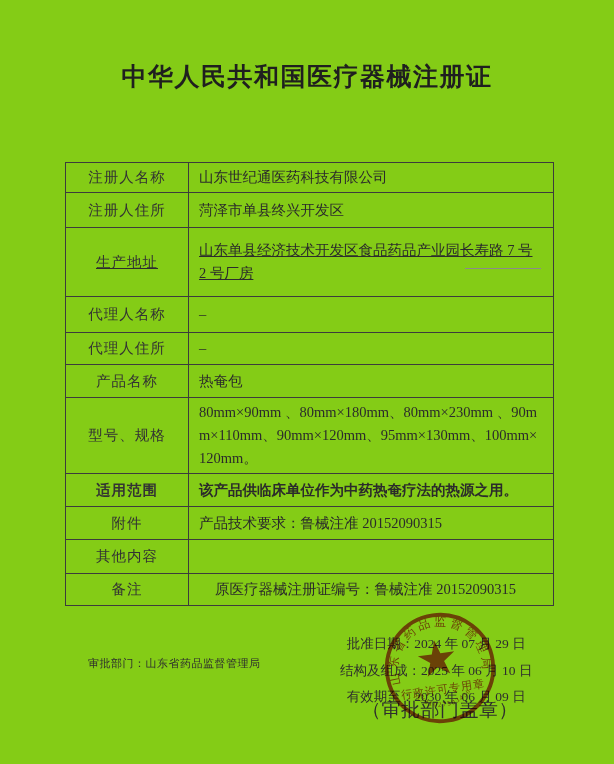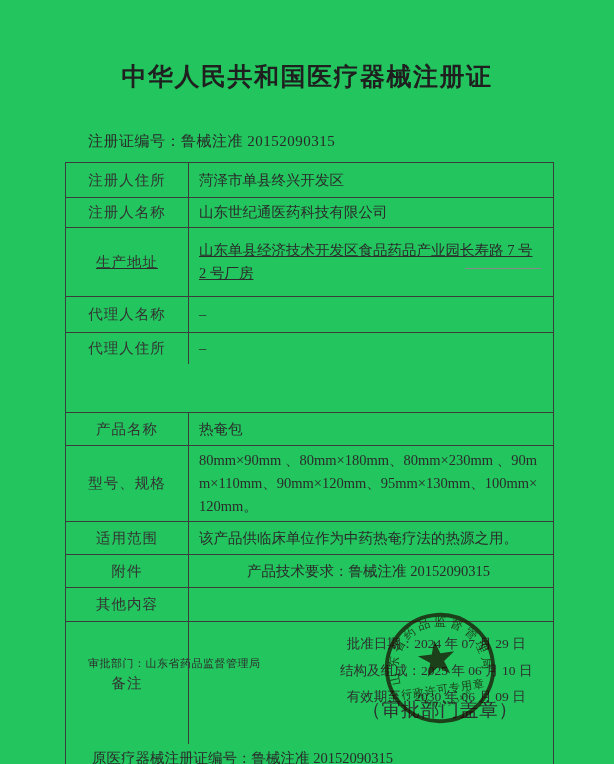--- a/index.html
+++ b/index.html
@@ -1,19 +1,19 @@
 <!DOCTYPE html>
 <html><head>
 <meta charset="utf-8">
 <style>
   html,body{margin:0;padding:0;}
   .page{
     position:relative;
     width:614px;height:764px;
-    background:#22c55e;
+    background:#84cc16;
     font-family:"Liberation Serif","DejaVu Serif",serif;
     color:#2d2d2d;
     overflow:hidden;
   }
   .title{
     position:absolute;top:60px;left:0;width:100%;
     margin:0;text-align:center;
     font-size:25px;font-weight:bold;letter-spacing:1.5px;
     color:#1f1f1f;
   }
@@ -36,23 +36,23 @@
     text-align:center;
   }
   .cv{
     flex:1 1 auto;position:relative;
     display:flex;align-items:center;
     padding:3px 10px;
     font-size:14.5px;line-height:23px;color:#2b2b2b;
     word-break:break-all;
   }
   .r1{min-height:29px;} .r2{min-height:34px;} .r3{min-height:68px;text-decoration:underline;}
-  .r4{min-height:35px;} .r5{min-height:31px;} .r6{min-height:32px;margin-top:48px;}
-  .r7{min-height:46px;} .r8{min-height:44px;} .r9{min-height:32px;}
-  .r10{min-height:32px;gap:48px;} .r11{min-height:33px;} .r12{min-height:31px;flex-direction:column;}
+  .r4{min-height:35px;} .r5{min-height:31px;} .r6{min-height:32px;}
+  .r7{min-height:46px;} .r8{min-height:44px;} .r9{min-height:32px;font-weight:bold;}
+  .r10{min-height:32px;} .r11{min-height:33px;} .r12{min-height:31px;}
   .cv-remark{padding-left:26px;text-align:right;}
   .addr-underline{
     position:absolute;right:12px;top:40px;width:76px;height:0;
     border-top:1.5px solid #8b8b8b;
   }
   .dept-line{
     position:absolute;top:656px;left:88px;
     font-size:11px;letter-spacing:0.5px;color:#2e2e2e;
   }
   .dates{
@@ -73,32 +73,29 @@
   }
   .stamp text{font-family:"Liberation Serif","DejaVu Serif",serif;}
 </style>
 </head>
 <body>
 
 <div class="page">
 
   <h1 class="title">中华人民共和国医疗器械注册证</h1>
 
-  <div class="regno">
-    <span>注册证编号：</span><span>鲁械注准 20152090315</span>
-  </div>
 
   <div class="cert-table">
+    <div class="row r1">
+      <div class="cl">注册人名称</div>
+      <div class="cv">山东世纪通医药科技有限公司</div>
+    </div>
     <div class="row r2">
       <div class="cl">注册人住所</div>
       <div class="cv">菏泽市单县终兴开发区</div>
-    </div>
-    <div class="row r1">
-      <div class="cl">注册人名称</div>
-      <div class="cv">山东世纪通医药科技有限公司</div>
     </div>
     <div class="row r3">
       <div class="cl">生产地址</div>
       <div class="cv">
         <span>山东单县经济技术开发区食品药品产业园长寿路 7 号 2 号厂房</span>
         <span class="addr-underline"></span>
       </div>
     </div>
     <div class="row r4">
       <div class="cl">代理人名称</div>

